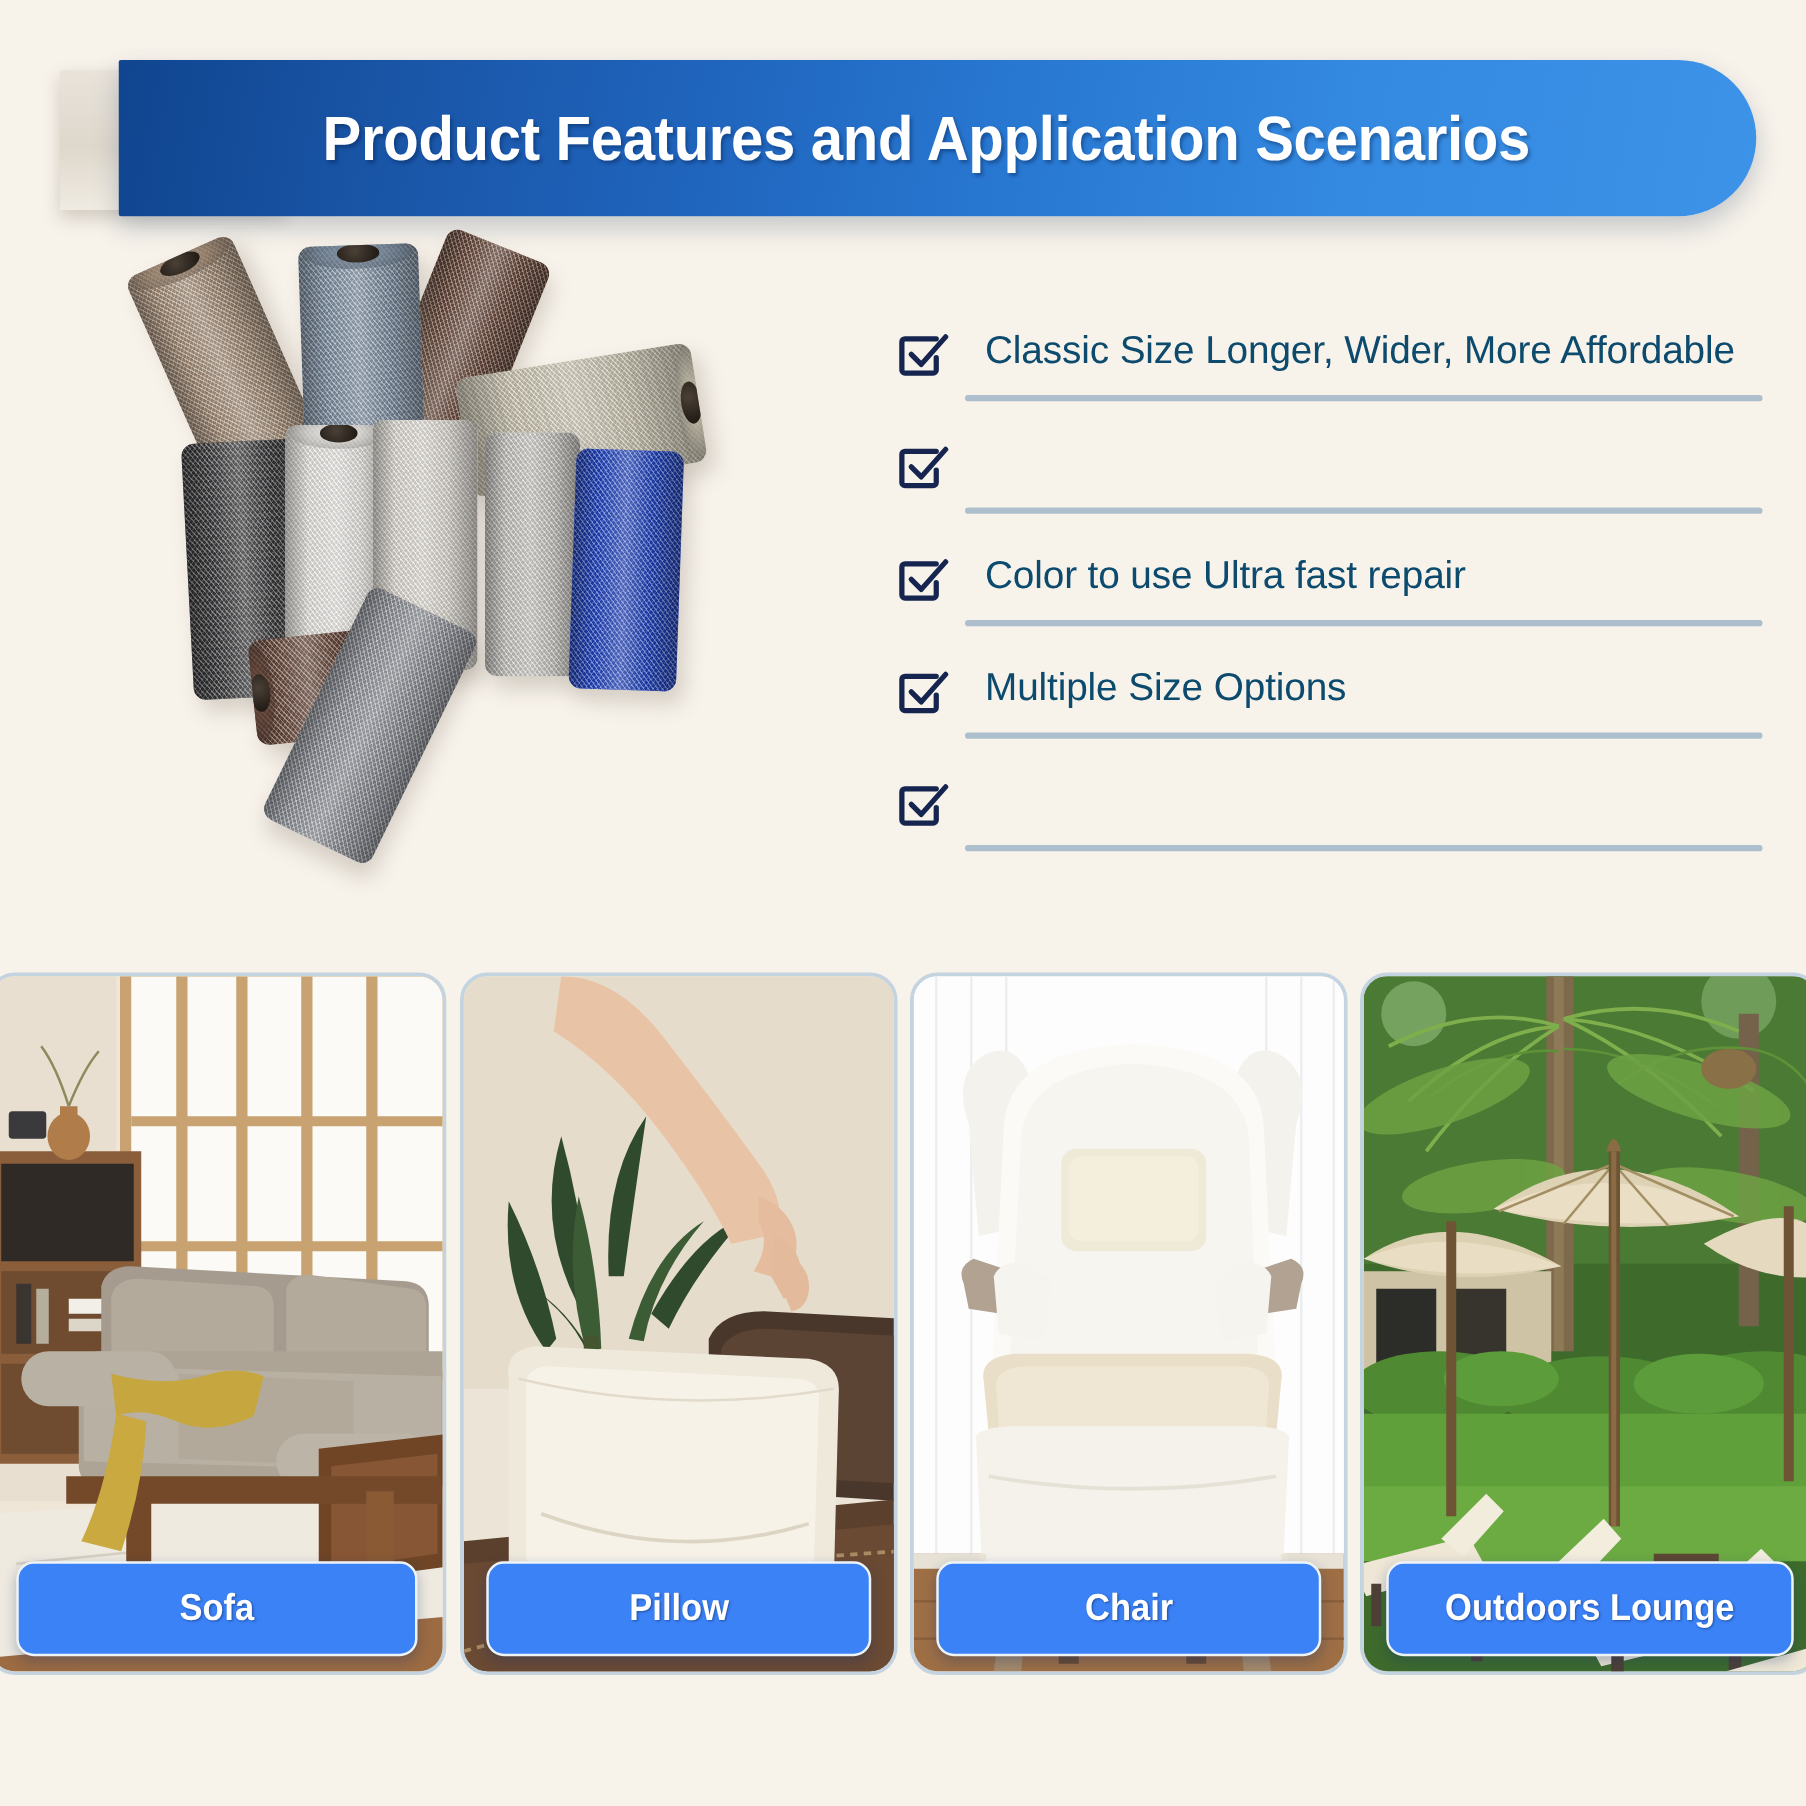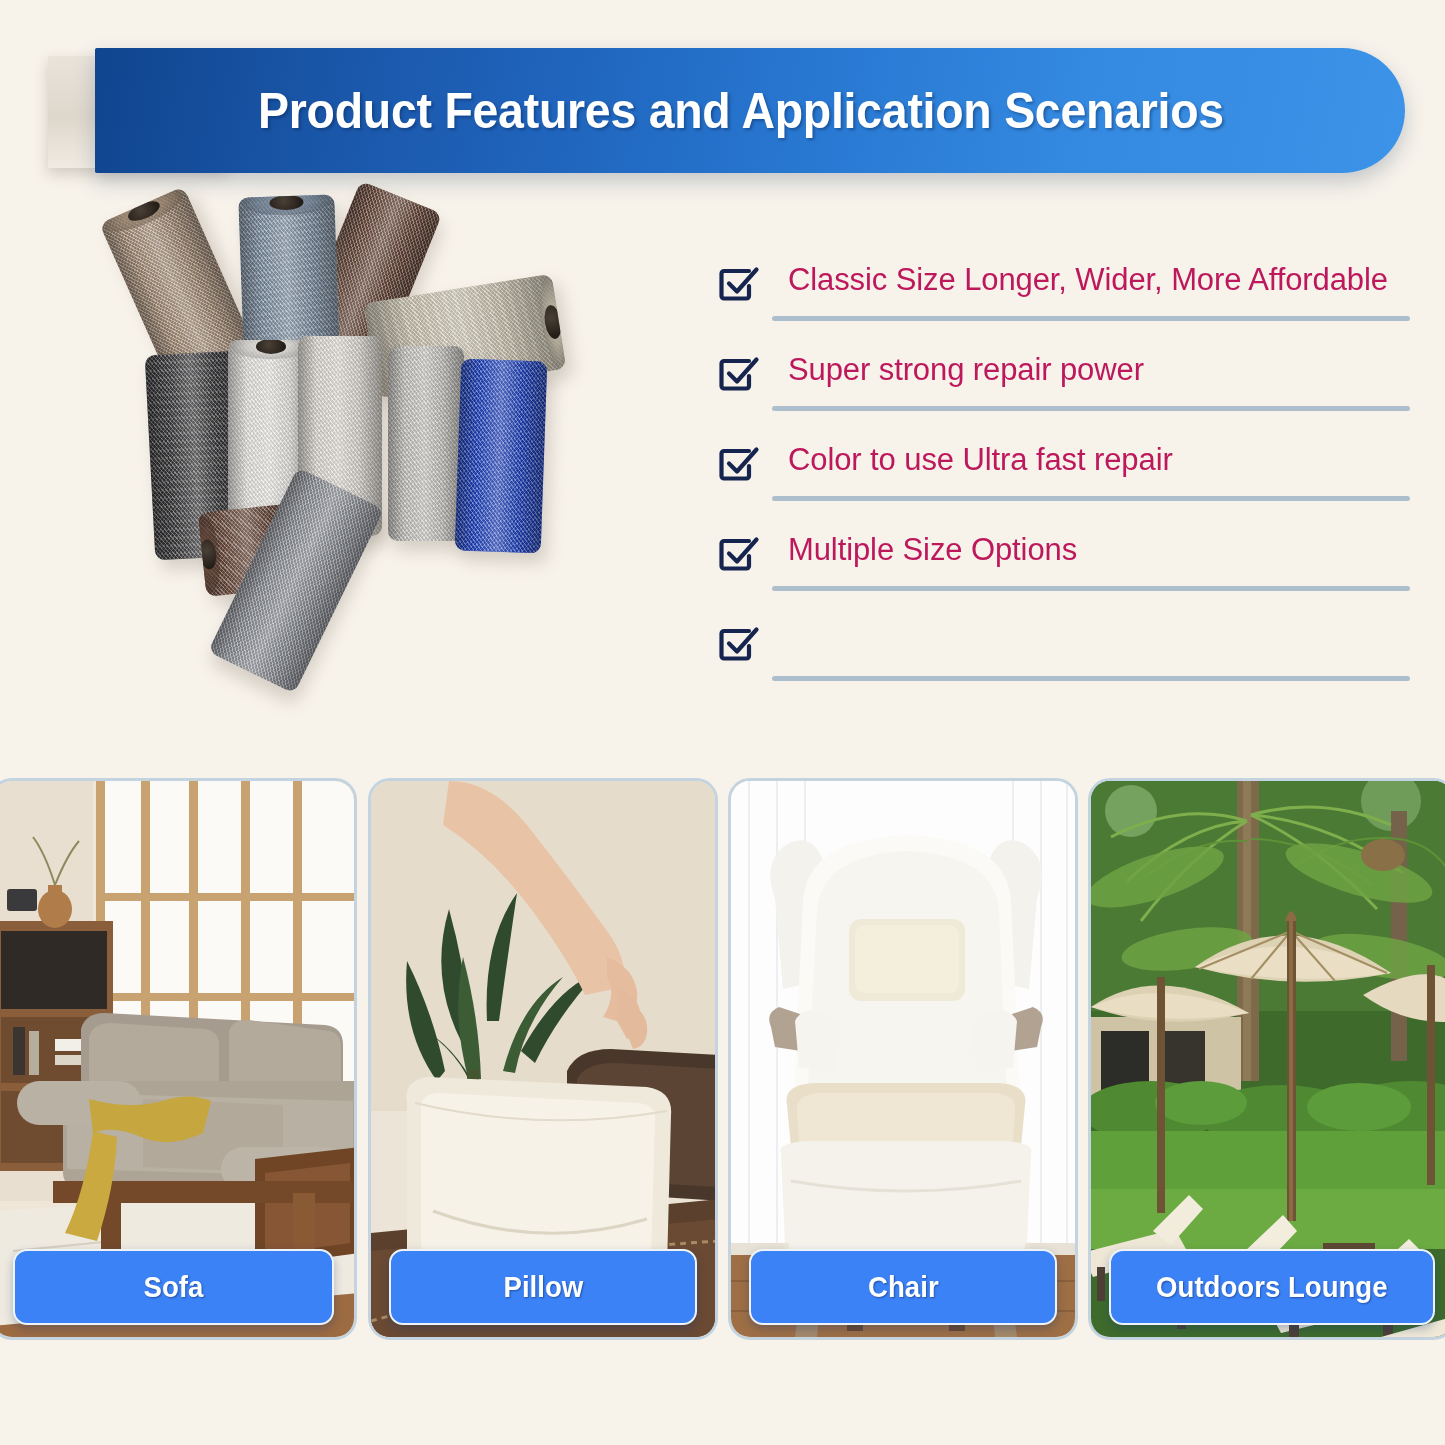--- a/index.html
+++ b/index.html
@@ -71,21 +71,21 @@
   }
 
   
   #feature-list {
     position:absolute; left:716px; top:258px; width:700px;
   }
   .feature-row { position:relative; height:90px; }
   .cbox { position:absolute; left:0; top:2px; width:44px; height:44px; }
   .feature-text {
     position:absolute; left:72px; top:0;
-    font-size:31px; color:#be185d;
+    font-size:31px; color:#0c4a6e;
     line-height:44px; white-space:nowrap;
     letter-spacing:-.1px;
   }
   .feature-rule {
     position:absolute; left:56px; top:58px; width:638px; height:5px;
     background:#adbfcc; border-radius:3px;
   }
 
   
   #scenarios { position:absolute; left:0; top:778px; width:1445px; height:600px; }
@@ -193,21 +193,20 @@
     <span class="feature-rule"></span>
   </div>
 
   <div class="feature-row">
     <span class="cbox">
       <svg viewBox="0 0 44 44" width="44" height="44">
         <path d="M33 11 H8 A2.5 2.5 0 0 0 5.5 13.5 V36 A2.5 2.5 0 0 0 8 38.5 H30.5 A2.5 2.5 0 0 0 33 36 V26" fill="none" stroke="#16254f" stroke-width="4.2" stroke-linecap="round"></path>
         <path d="M13 23.5 L21 31.5 L40.5 9.5" fill="none" stroke="#16254f" stroke-width="4.2" stroke-linecap="round" stroke-linejoin="round"></path>
       </svg>
     </span>
-    <span class="feature-text">Super strong repair power</span>
     <span class="feature-rule"></span>
   </div>
 
   <div class="feature-row">
     <span class="cbox">
       <svg viewBox="0 0 44 44" width="44" height="44">
         <path d="M33 11 H8 A2.5 2.5 0 0 0 5.5 13.5 V36 A2.5 2.5 0 0 0 8 38.5 H30.5 A2.5 2.5 0 0 0 33 36 V26" fill="none" stroke="#16254f" stroke-width="4.2" stroke-linecap="round"></path>
         <path d="M13 23.5 L21 31.5 L40.5 9.5" fill="none" stroke="#16254f" stroke-width="4.2" stroke-linecap="round" stroke-linejoin="round"></path>
       </svg>
     </span>

